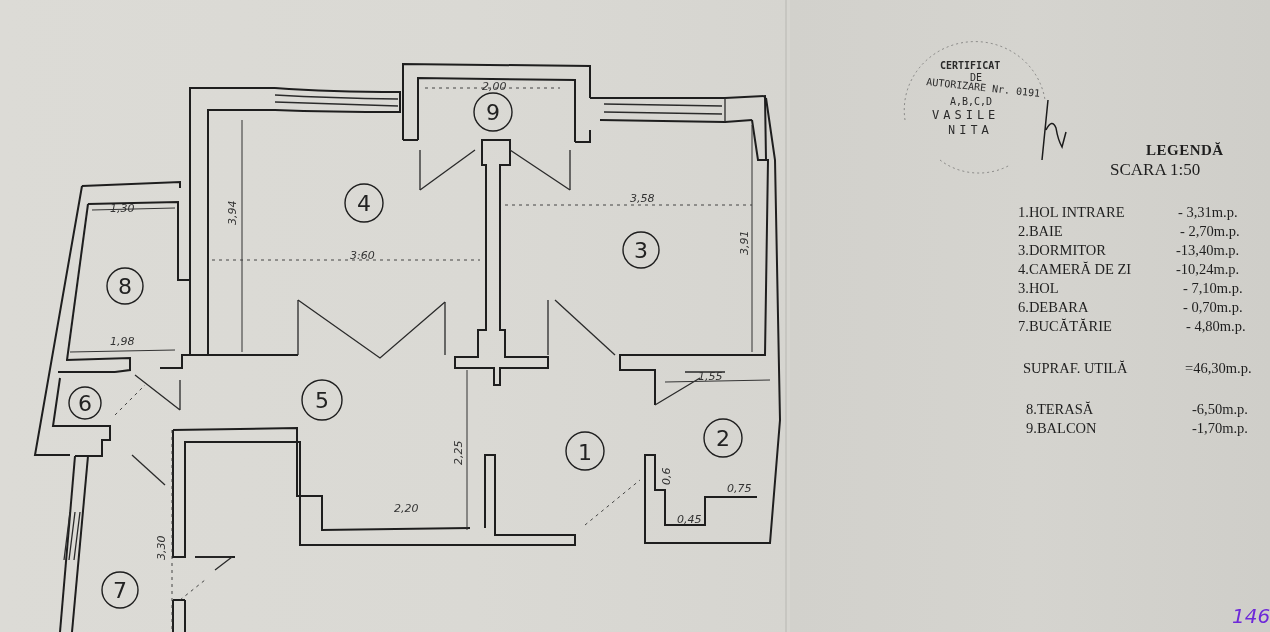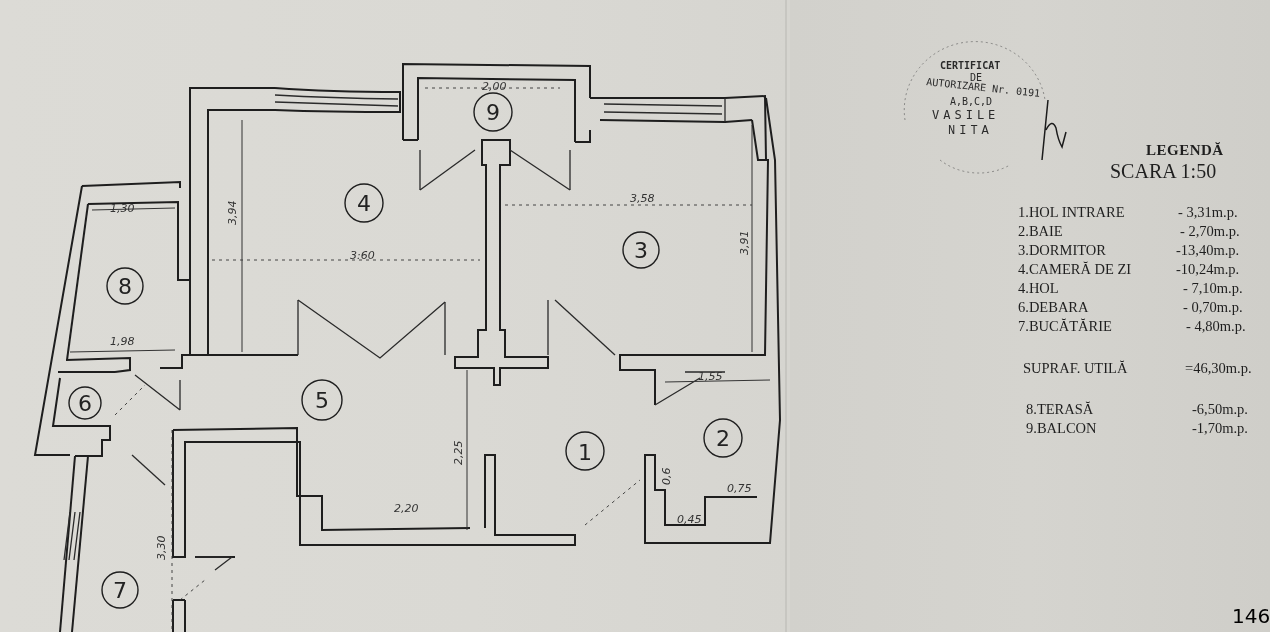--- a/index.html
+++ b/index.html
@@ -21,29 +21,29 @@
   .wall { fill:none; stroke:#1e1e1e; stroke-width:2; stroke-linejoin:miter; }
   .thin { fill:none; stroke:#2a2a2a; stroke-width:1.3; }
   .dim { fill:none; stroke:#333; stroke-width:0.9; stroke-dasharray:3 4; }
   .dimsolid { fill:none; stroke:#333; stroke-width:1; }
   .circ { fill:none; stroke:#1e1e1e; stroke-width:1.4; }
   .num { font-family:"DejaVu Sans", sans-serif; font-size:22px; fill:#222; }
   .dimtxt { font-family:"DejaVu Sans", sans-serif; font-size:11px; fill:#333; font-style:italic; }
 
   .legend { position:absolute; left:1018px; top:142px; color:#1f1f1f; }
   .legend-title { position:absolute; left:92px; top:0; font-size:15px; font-weight:bold; letter-spacing:.5px; white-space:nowrap;margin-left:36px; }
-  .legend-scale { position:absolute; left:92px; top:18px; font-size:20px; white-space:nowrap; }
+  .legend-scale { position:absolute; left:92px; top:18px; font-size:17px; white-space:nowrap; }
   .legend-row { position:absolute; left:0; font-size:14.5px; white-space:nowrap; height:18px; }
   .legend-row .lbl { position:absolute; left:0;text-align:right; }
   .legend-row .val { position:absolute; white-space:nowrap; }
 
   .stamp { position:absolute; left:888px; top:42px; width:170px; height:130px; color:#2a2a2a; }
   .stamp .line { position:absolute; font-family:"DejaVu Sans Mono", monospace; font-size:10px; white-space:nowrap; }
   .stamp .big { font-size:12px; letter-spacing:4px; font-family:"DejaVu Sans Mono", monospace; }
-  .pagenum { position:absolute; left:1232px; top:604px; font-family:"DejaVu Sans", sans-serif; font-size:20px; color:#000000; }
+  .pagenum { position:absolute; left:1232px; top:604px; font-family:"DejaVu Sans", sans-serif; font-style:italic; font-size:20px; color:#6d28d9; }
 </style>
 </head>
 <body>
 
 <div class="sheet-left"></div>
 <div class="sheet-right"></div>
 <div class="fold"></div>
 
 <svg class="plan" viewBox="0 0 1270 632">
 
@@ -197,21 +197,21 @@
   </div>
   <div class="legend-row" style="top:100px;">
     <span class="lbl">3.DORMITOR</span>
     <span class="val" style="left:158px">-13,40m.p.</span>
   </div>
   <div class="legend-row" style="top:119px;">
     <span class="lbl">4.CAMERĂ DE ZI</span>
     <span class="val" style="left:158px">-10,24m.p.</span>
   </div>
   <div class="legend-row" style="top:138px;">
-    <span class="lbl">4.HOL</span>
+    <span class="lbl">3.HOL</span>
     <span class="val" style="left:165px">- 7,10m.p.</span>
   </div>
   <div class="legend-row" style="top:157px;">
     <span class="lbl">6.DEBARA</span>
     <span class="val" style="left:165px">- 0,70m.p.</span>
   </div>
   <div class="legend-row" style="top:176px;">
     <span class="lbl">7.BUCĂTĂRIE</span>
     <span class="val" style="left:168px">- 4,80m.p.</span>
   </div>

